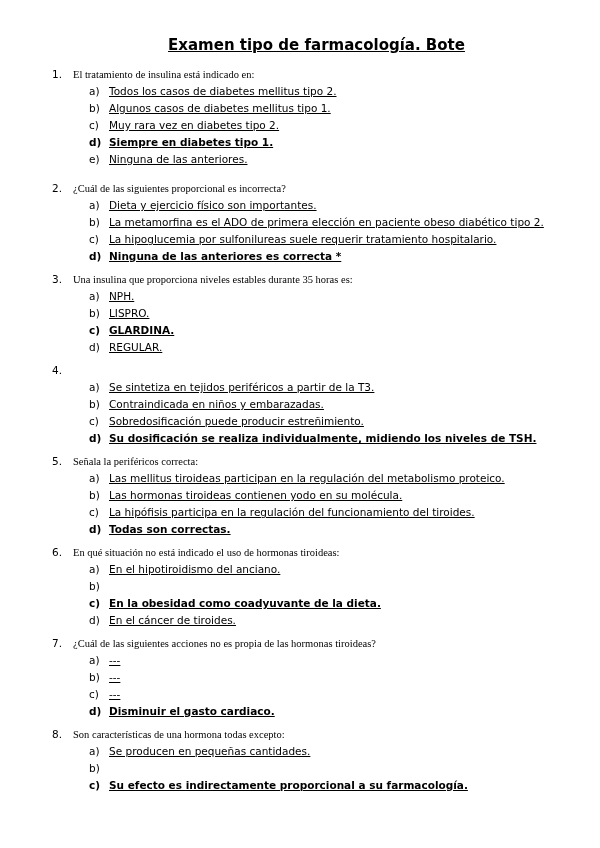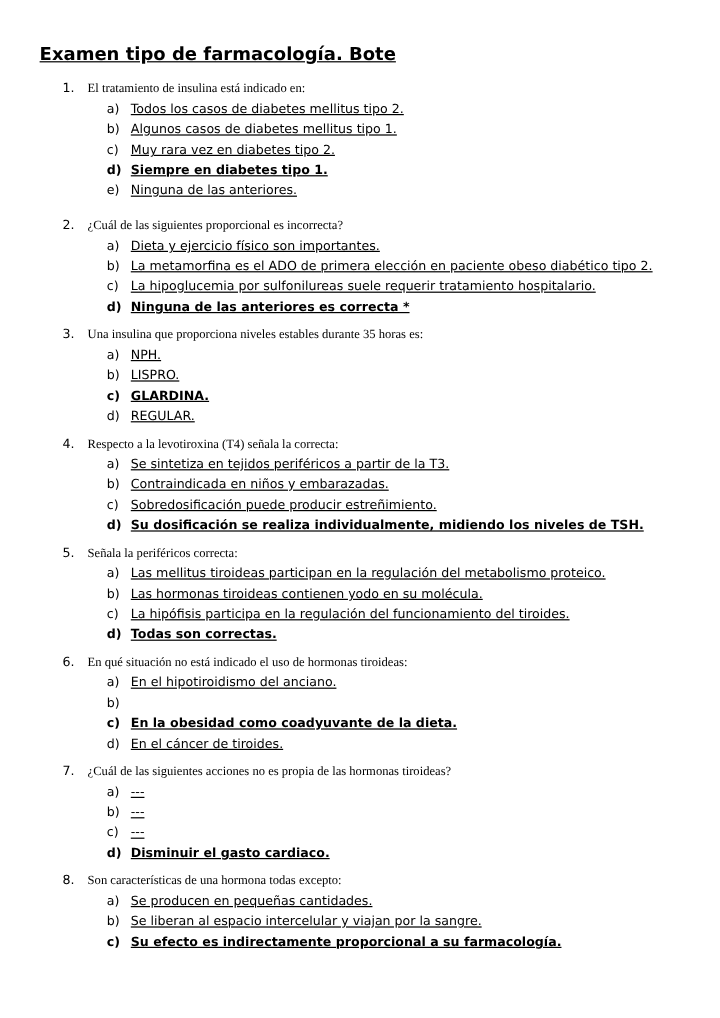--- a/index.html
+++ b/index.html
@@ -16,20 +16,21 @@
     color: #000000;
     overflow: hidden;
   }
   .title {
     margin: 0 0 12px 33px;
     font-size: 15px;
     line-height: 18px;
     font-weight: bold;
     text-decoration: underline;
     color: #000000;
+    text-align: center;
   }
   .question { margin: 0 0 6px 0; }
   .question.first { margin-bottom: 12px; }
   .q-line { display: flex; }
   .q-num { flex: 0 0 21px; margin-left: 52px; }
   .q-text { flex: 1 1 auto; font-family: Liberation Serif, serif; }
   .option { display: flex; }
   .opt-letter { flex: 0 0 20px; margin-left: 89px; }
   .opt-text { flex: 1 1 auto; text-decoration: underline; }
   .answer .opt-letter, .answer .opt-text { font-weight: bold; }
@@ -110,21 +111,20 @@
     </div>
     <div class="option">
       <span class="opt-letter">d)</span>
       <span class="opt-text">REGULAR.</span>
     </div>
   </div>
 
   <div class="question">
     <div class="q-line">
       <span class="q-num">4.</span>
-      <span class="q-text">Respecto a la levotiroxina (T4) señala la correcta:</span>
     </div>
     <div class="option">
       <span class="opt-letter">a)</span>
       <span class="opt-text">Se sintetiza en tejidos periféricos a partir de la T3.</span>
     </div>
     <div class="option">
       <span class="opt-letter">b)</span>
       <span class="opt-text">Contraindicada en niños y embarazadas.</span>
     </div>
     <div class="option">
@@ -209,21 +209,20 @@
     <div class="q-line">
       <span class="q-num">8.</span>
       <span class="q-text">Son características de una hormona todas excepto:</span>
     </div>
     <div class="option">
       <span class="opt-letter">a)</span>
       <span class="opt-text">Se producen en pequeñas cantidades.</span>
     </div>
     <div class="option">
       <span class="opt-letter">b)</span>
-      <span class="opt-text">Se liberan al espacio intercelular y viajan por la sangre.</span>
     </div>
     <div class="option answer">
       <span class="opt-letter">c)</span>
       <span class="opt-text">Su efecto es indirectamente proporcional a su farmacología.</span>
     </div>
   </div>
 
 </div>
 
 </body></html>

